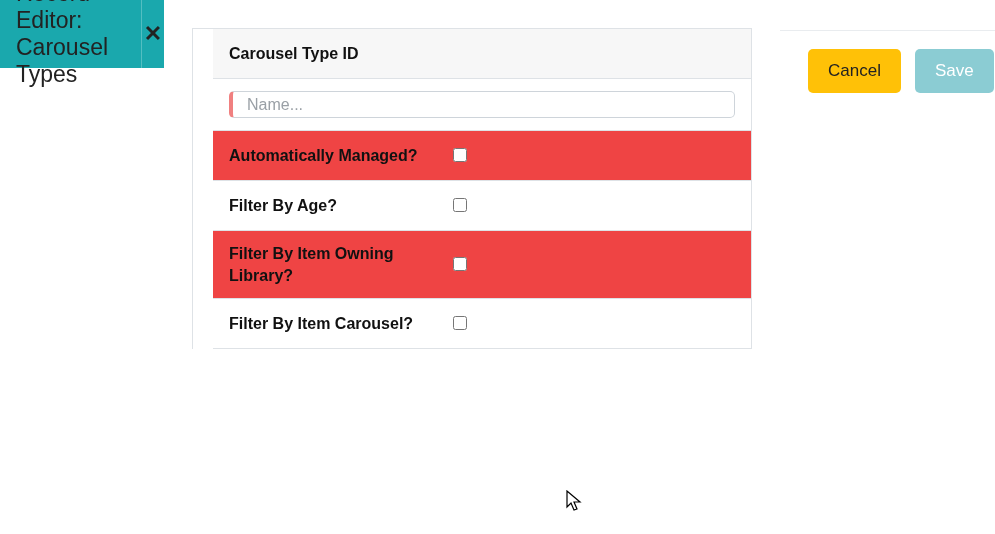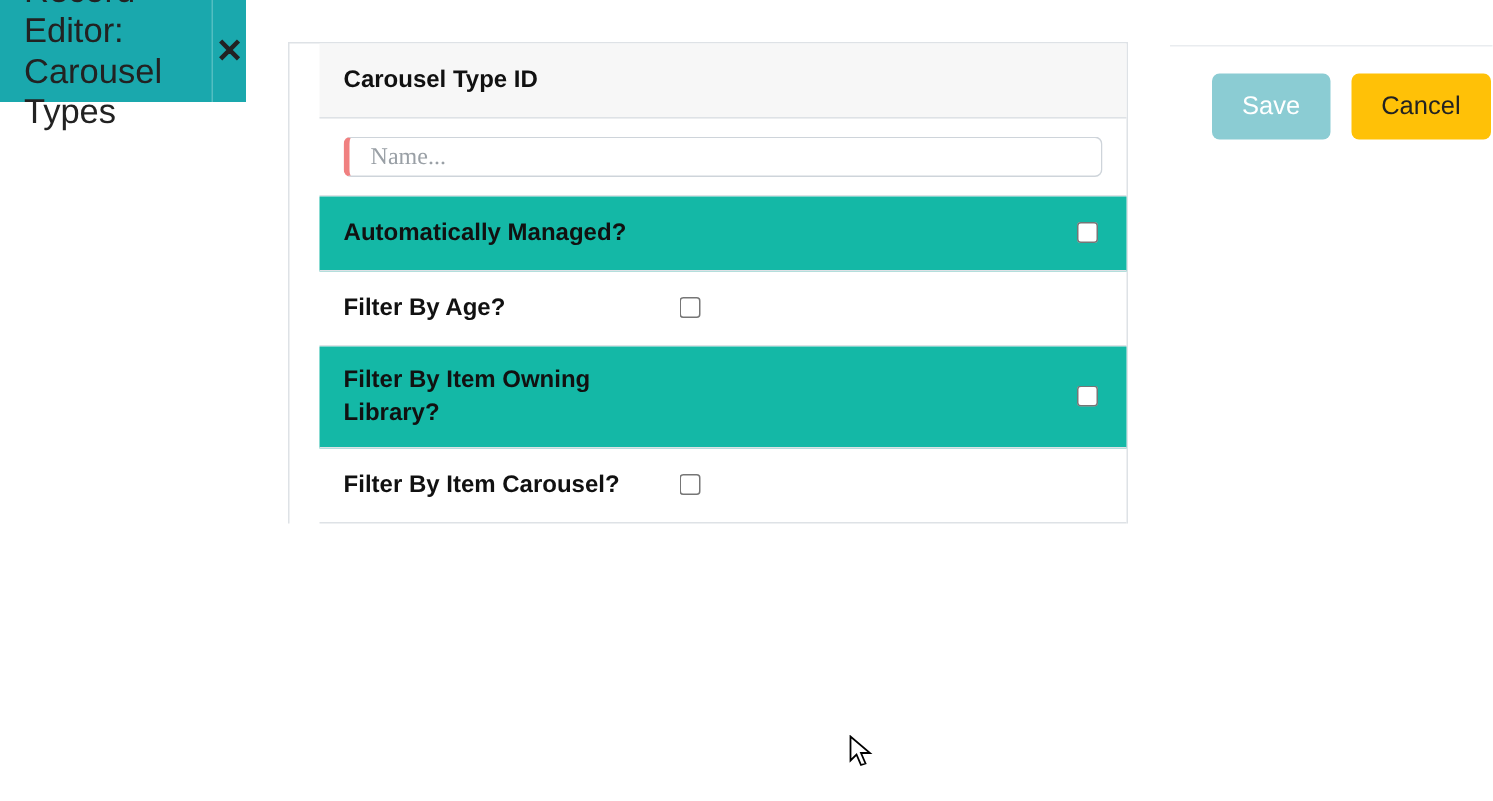--- a/index.html
+++ b/index.html
@@ -53,42 +53,41 @@
     display: flex;
     align-items: center;
     padding: 12px 16px;
     border-bottom: 1px solid #dee2e6;
     min-height: 50px;
   }
   .row.header-row {
     background: #f7f7f7;
   }
   .row.striped {
-    background: #14b8a6;
-    justify-content: space-between;
+    background: #ef4444;
   }
   .label {
     width: 222px;
     font-weight: 700;
     color: #111;
     font-size: 16px;
     line-height: 1.35;
     padding-right: 8px;
   }
   .control { flex: 0 0 auto; }
   .text-input {
     width: 506px;
     height: 27px;
     border: 1px solid #ced4da;
     border-left: 4px solid #f08080;
     border-radius: 5px;
     padding: 6px 14px;
     font-size: 16px;
     color: #495057;
-    font-family: Liberation Serif, serif;
+    font-family: Liberation Sans, sans-serif;
   }
   .text-input::placeholder { color: #9aa0a6; }
   .checkbox {
     width: 14px;
     height: 14px;
     margin-left: 2px;
   }
   .spacer { flex: 1; }
   .footer {
     border-top: 1px solid #e9ecef;
@@ -177,21 +176,21 @@
           <input type="checkbox" class="checkbox" style="">
         </div>
       </div>
 
     </div>
   </div>
 
   <div class="spacer"></div>
 
   <div class="footer">
+    <button class="btn btn-cancel">Cancel</button>
     <button class="btn btn-save">Save</button>
-    <button class="btn btn-cancel">Cancel</button>
   </div>
 
 </div>
 
 <svg class="cursor" width="20" height="24" viewBox="0 0 20 24">
   <path d="M1 1 L1 17 L5 13 L8 20 L11 19 L8 12 L14 12 Z" fill="#fff" stroke="#000" stroke-width="1.2"></path>
 </svg>
 
 </body></html>

